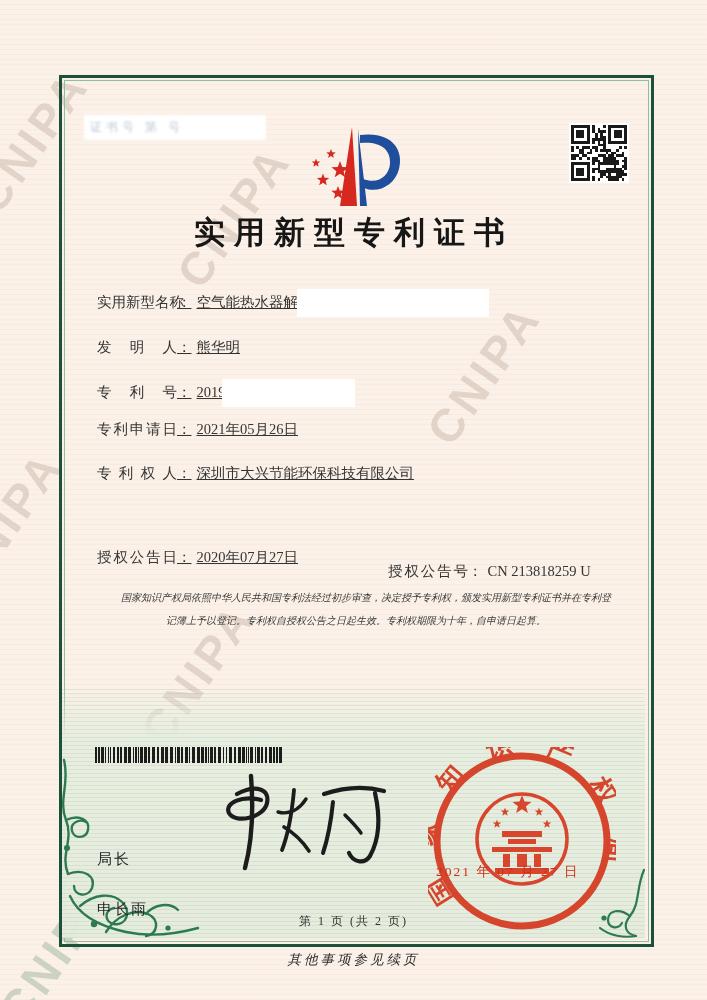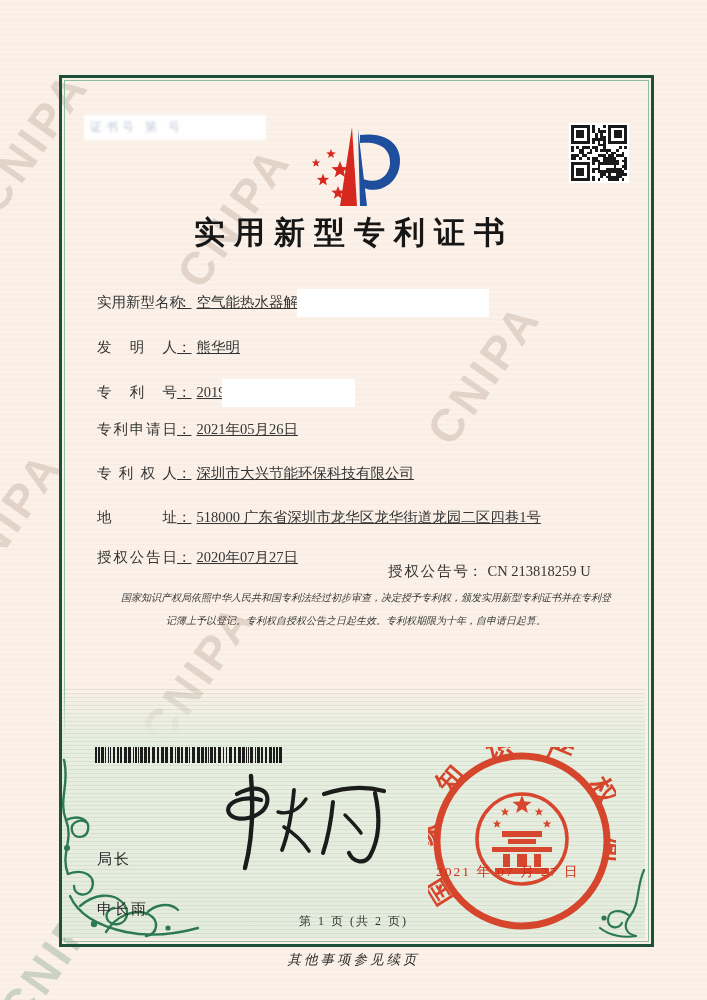--- a/index.html
+++ b/index.html
@@ -253,23 +253,20 @@
   </div>
   <div class="row" style="top:383px;">
     <span class="flabel">专利号</span><span class="colon">：</span><span>2019</span>
   </div>
   <div class="row" style="top:420px;">
     <span class="flabel">专利申请日</span><span class="colon">：</span><span>2021年05月26日</span>
   </div>
   <div class="row" style="top:464px;">
     <span class="flabel">专利权人</span><span class="colon">：</span><span>深圳市大兴节能环保科技有限公司</span>
   </div>
-  <div class="row" style="top:508px;">
-    <span class="flabel">地址</span><span class="colon">：</span><span>518000  广东省深圳市龙华区龙华街道龙园二区四巷1号</span>
-  </div>
   <div class="row" style="top:548px;">
     <span class="flabel">授权公告日</span><span class="colon">：</span><span>2020年07月27日</span>
     <span class="g2">
       <span class="flabel">授权公告号</span><span class="colon">：</span><span>CN 213818259 U</span>
     </span>
   </div>
 
   <div class="redact" style="left:297px;top:289px;width:192px;height:28px;"></div>
   <div class="redact" style="left:222px;top:379px;width:133px;height:28px;"></div>
 

